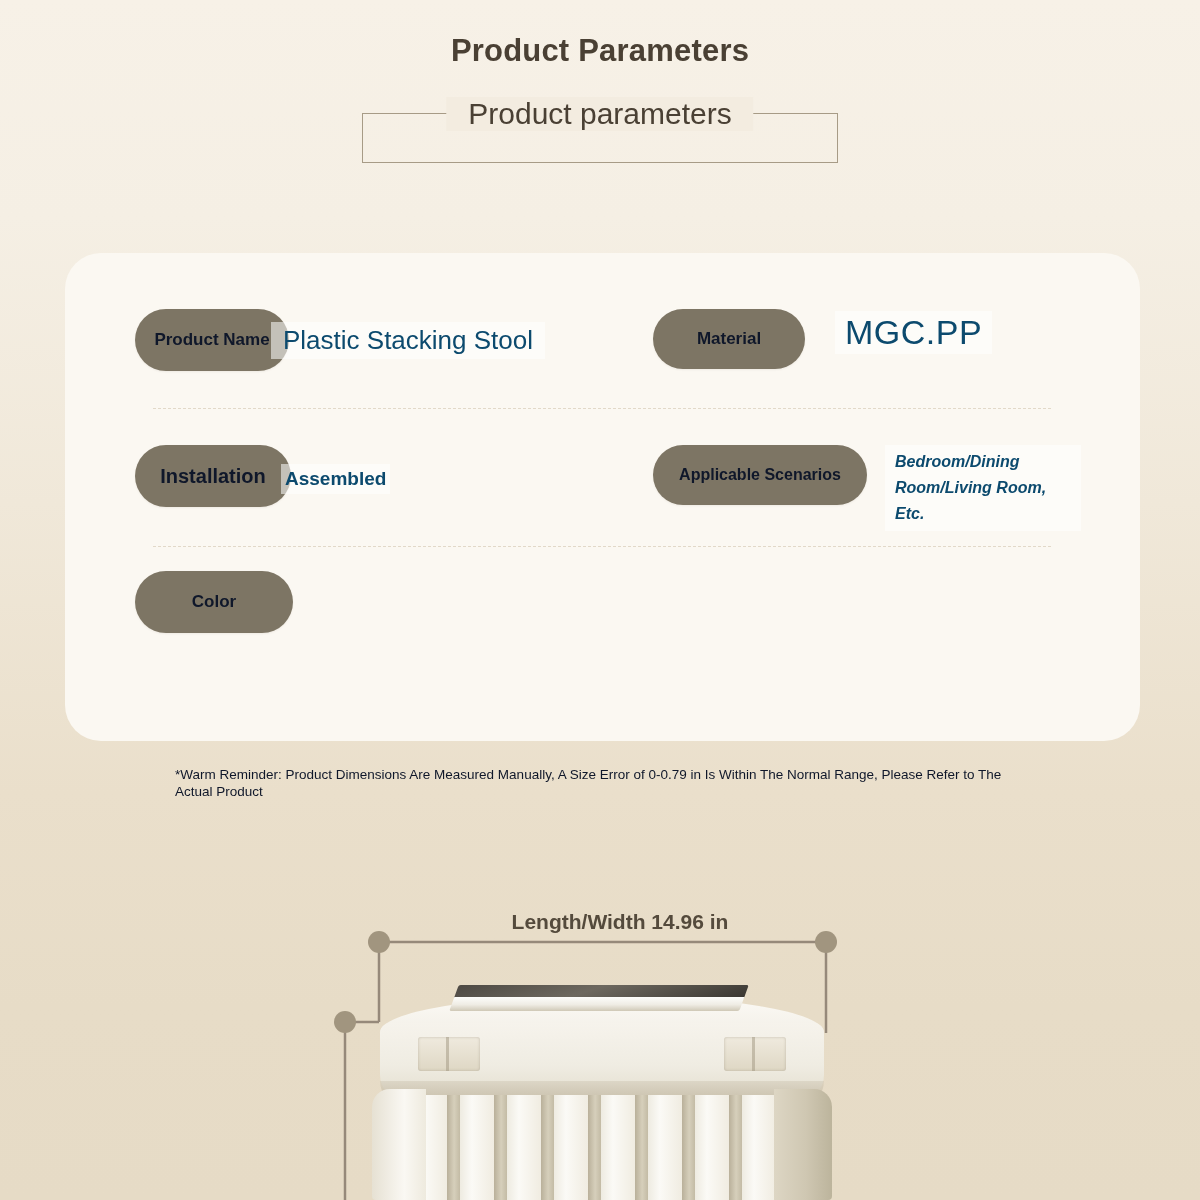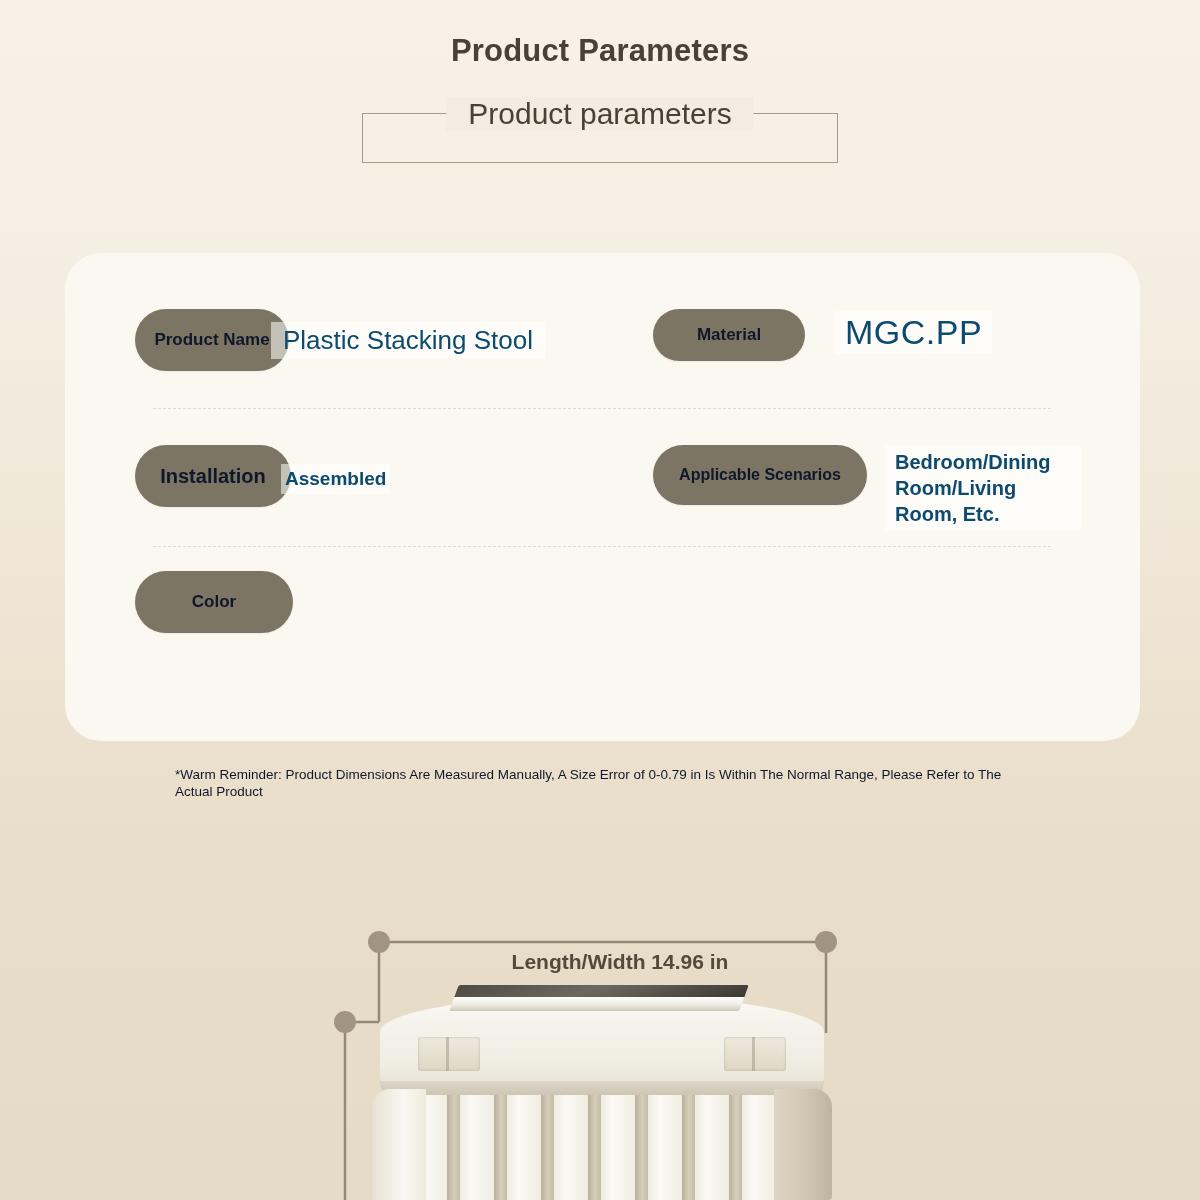--- a/index.html
+++ b/index.html
@@ -60,49 +60,49 @@
   .cell-right{ left:588px; }
 
   .pill{
     flex:none; display:flex; align-items:center; justify-content:center;
     background:#7d7564; color:#0f172a;
     border-radius:40px; font-weight:bold; text-align:center;
     box-shadow:0 1px 2px rgba(90,80,60,.08);
     white-space:nowrap;
   }
   .pill-pn { width:154px; height:62px; font-size:17px; }
-  .pill-mt { width:152px; height:52px; font-size:17px; }
+  .pill-mt { width:152px; height:60px; font-size:17px; }
   .pill-in { width:156px; height:62px; font-size:20px; }
   .pill-as { width:214px; height:60px; font-size:16px; }
   .pill-cl { width:158px; height:62px; font-size:17px; }
 
   .val{
     position:relative; color:#0c4a6e;
     background:rgba(255,255,255,.55);
   }
   .val-pn{ margin-left:-18px; margin-top:13px; font-size:26px; padding:3px 12px; }
   .val-mt{ margin-left:30px; margin-top:2px; font-size:34px; padding:2px 10px; letter-spacing:.5px; }
   .val-in{ margin-left:-10px; margin-top:19px; font-size:19px; font-weight:bold; padding:4px 4px; }
   .val-as{
-    margin-left:18px; margin-top:0px; font-size:20px; font-weight:bold;
-    line-height:26px; padding:4px 10px; width:196px;
+    margin-left:18px; margin-top:0px; font-size:16px; font-weight:bold;
+    line-height:26px; padding:4px 10px; width:196px;font-style:italic;
   }
   .val-cl{ margin-left:-6px; margin-top:-8px; padding:4px 12px; }
   .val-cl .l1{ font-size:23px; line-height:24px; }
   .val-cl .l2{ font-size:23px; line-height:30px; margin-top:10px; }
 
   
   .reminder{
     position:absolute; left:175px; top:766px; width:845px;
     font-size:13.5px; line-height:17px; color:#0f172a;
   }
 
   
   .dim-label{
-    position:absolute; top:950px; left:0; width:1200px;
+    position:absolute; top:910px; left:0; width:1200px;
     text-align:center; font-size:21px; font-weight:bold; color:#544a3c;
   }
   .dim-label span{ margin-left:40px; }
 
   .diagram{ position:absolute; left:0; top:0; width:1200px; height:1200px; }
 
   
   .stool{ position:absolute; left:372px; top:985px; width:460px; height:215px; }
   .stool-top{
     position:absolute; left:8px; top:10px; width:444px; height:62px;

